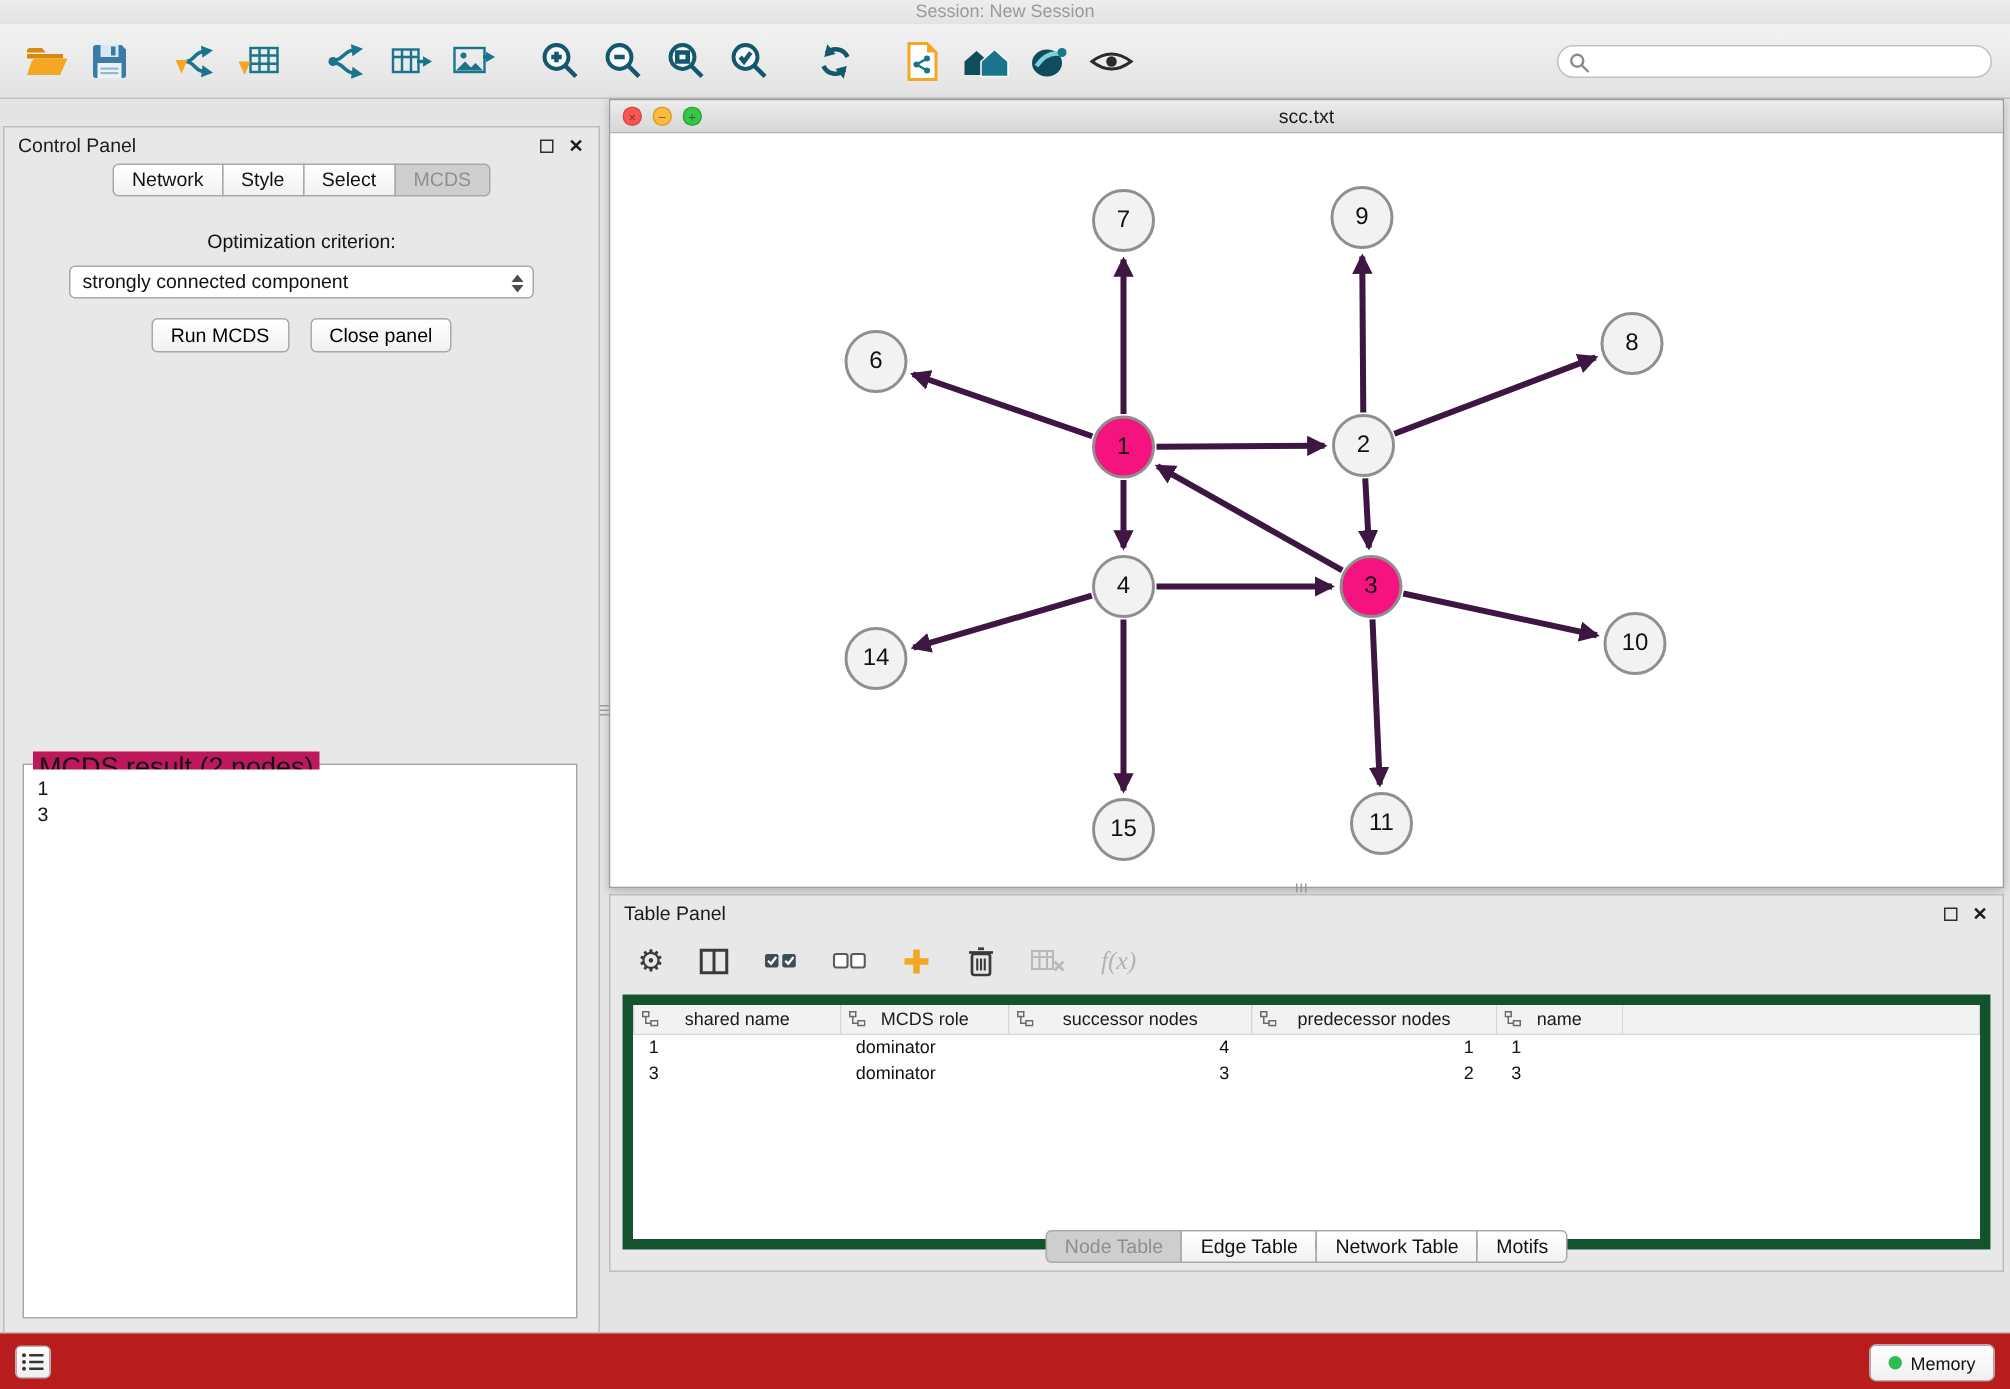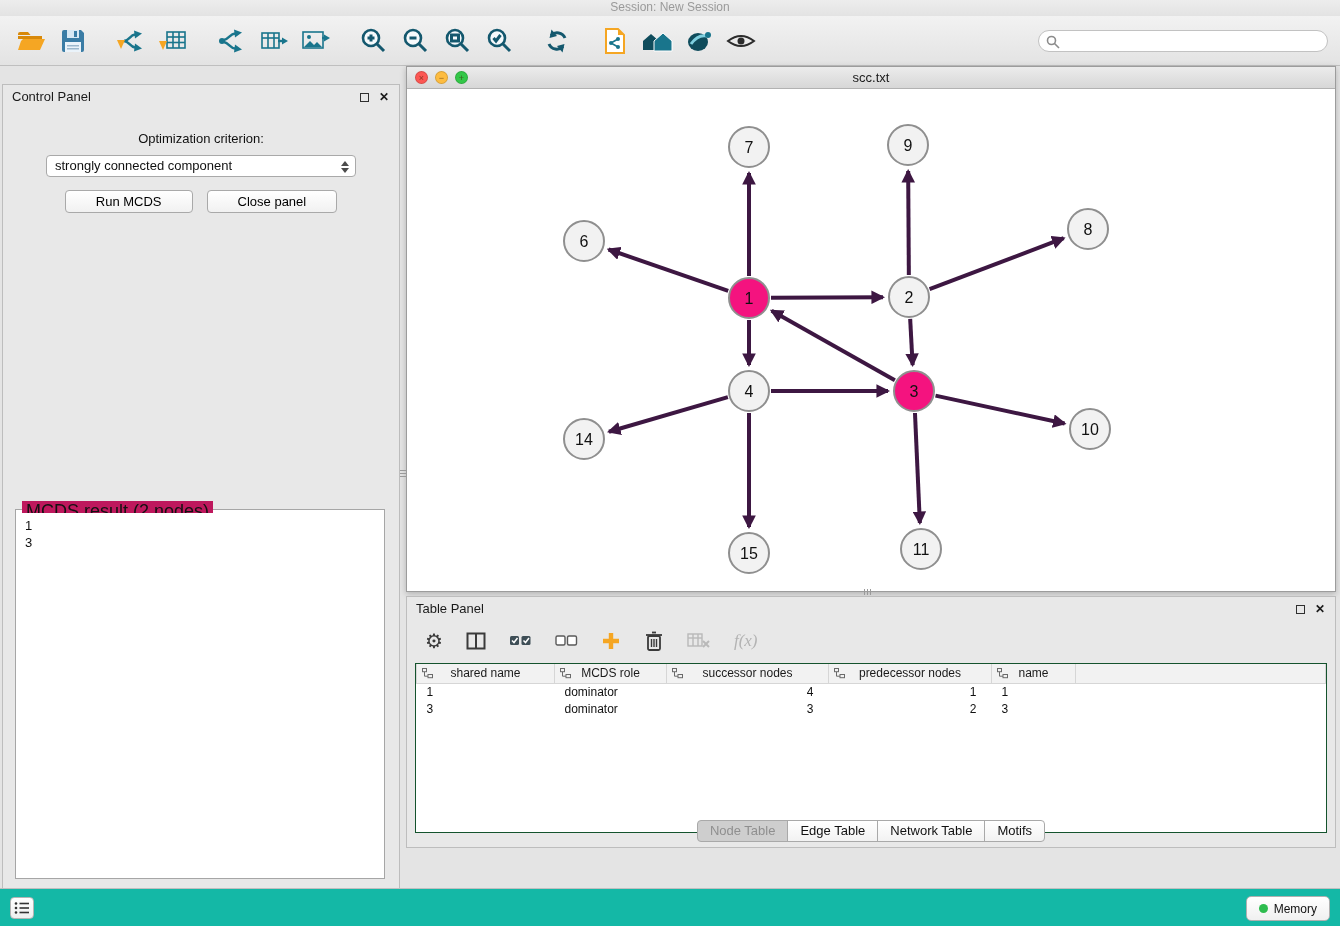--- a/index.html
+++ b/index.html
@@ -43,21 +43,21 @@
 
 
 #control-panel { left:2px; top:84px; width:398px; height:806px; }
 .cp-content { text-align:center; }
 .cp-label { margin-top:22px; font-size:13px; }
 .dropdown { width:310px; height:22px; margin:9px auto 0; background:#fff; border:1px solid #a9a9a9; border-radius:4px; position:relative; text-align:left; padding:2px 24px 0 8px; font-size:13px; }
 .dd-arrows { position:absolute; right:4px; top:3px; width:13px; height:16px; display:flex; flex-direction:column; align-items:center; justify-content:center; gap:2px; }
 .dd-arrows .up { width:0; height:0; border-left:4px solid transparent; border-right:4px solid transparent; border-bottom:5px solid #4c4c4c; }
 .dd-arrows .down { width:0; height:0; border-left:4px solid transparent; border-right:4px solid transparent; border-top:5px solid #4c4c4c; }
 .btn-row { margin-top:13px; display:flex; justify-content:center; gap:14px; }
-.btn { background:linear-gradient(#ffffff,#f1f1f1); border:1px solid #a9a9a9; border-radius:4px; padding:3px 30px; font-size:13px; cursor:default; }
+.btn { background:linear-gradient(#ffffff,#f1f1f1); border:1px solid #a9a9a9; border-radius:4px; padding:3px 12px; font-size:13px; cursor:default; }
 .groupbox { position:absolute; left:12px; right:14px; top:424px; bottom:10px; border:1px solid #a6a6a6; background:#fff; }
 .gb-label { position:absolute; top:-9px; left:6px; background:#be185d; padding:0 4px; font-size:18px; }
 .gb-inner { position:absolute; left:2px; right:2px; top:3px; bottom:2px; background:#fff; padding:4px 7px; font-size:13px; line-height:17px; text-align:left; overflow:hidden; }
 
 
 #net-window { position:absolute; left:406px; top:66px; width:930px; height:526px; background:#fff; border:1px solid #9c9c9c; box-shadow:0 2px 6px rgba(0,0,0,.22); }
 .net-titlebar { height:22px; background:linear-gradient(#ececec,#d7d7d7); border-bottom:1px solid #b2b2b2; position:relative; }
 .net-title { text-align:center; line-height:22px; font-size:13px; color:#1a1a1a;border-radius:10px; }
 .tl { position:absolute; top:4px; width:13px; height:13px; border-radius:50%; font-size:9px; line-height:12px; text-align:center; color:rgba(60,30,0,.6); border:1px solid rgba(0,0,0,.15); cursor:default; }
 .tl.red { left:8px; background:var(--traffic-red); }
@@ -70,30 +70,30 @@
 .vgrip i { display:block; height:1px; background:#9a9a9a; }
 .hgrip { position:absolute; left:856px; top:589px; width:22px; height:6px; display:flex; justify-content:center; gap:2px; }
 .hgrip i { display:block; width:1px; background:#9a9a9a; }
 
 
 #table-panel { left:406px; top:596px; width:930px; height:252px; }
 .tp-toolbar { height:40px; display:flex; align-items:center; padding-left:18px; gap:23px; }
 .tp-toolbar .ic { display:flex; align-items:center; justify-content:center; cursor:default; }
 .gear-glyph { font-size:20px; color:#3a3a3a; line-height:20px; }
 .fx { font-family:"Liberation Serif",serif; font-style:italic; font-size:17px; color:#b3b3b3; }
-.tbl-wrap { margin:2px 8px 0; height:170px; background:#fff; border:1px solid #14532d; overflow:hidden; }
+.tbl-wrap { margin:2px 8px 0; height:170px; background:#fff; border:7px solid #14532d; overflow:hidden; }
 table.data { border-collapse:collapse; width:100%; table-layout:fixed; font-size:12px; }
 table.data th { position:relative; background:#f2f2f2; border:1px solid #d6d6d6; border-top:none; height:19px; font-weight:normal; color:#1a1a1a; }
 table.data th .sort-ic { position:absolute; left:5px; top:4px; }
 table.data th .th-lab { display:block; text-align:center; }
 table.data td { height:17px; padding:0 15px 0 10px; overflow:hidden; white-space:nowrap; }
 .tp-tabs { position:absolute; bottom:5px; left:0; right:0; display:flex; justify-content:center; }
 
 
-.statusbar { position:absolute; left:0; top:888px; width:1340px; height:38px; background:#14b8a6; border-top:1px solid #c0c0c0; }
+.statusbar { position:absolute; left:0; top:888px; width:1340px; height:38px; background:#b91c1c; border-top:1px solid #c0c0c0; }
 .sb-left-btn { position:absolute; left:10px; top:8px; width:24px; height:22px; border:1px solid #b5b5b5; border-radius:4px; background:linear-gradient(#ffffff,#efefef); display:flex; align-items:center; justify-content:center; }
 .mem-btn { position:absolute; right:10px; top:7px; height:25px; border:1px solid #b0b0b0; border-radius:5px; background:linear-gradient(#ffffff,#f0f0f0); display:flex; align-items:center; gap:6px; padding:0 12px; font-size:12px; }
 .mem-dot { width:9px; height:9px; border-radius:50%; background:var(--memory-dot); }
 </style>
 </head>
 <body>
 
 <div class="titlebar">
   <span>Session: New Session</span>
 </div>
@@ -247,20 +247,26 @@
 </div>
 
 <div class="panel" id="control-panel">
   <div class="panel-header">
     <span>Control Panel</span>
     <span class="ph-ic ph-float">
         <span class="sq"></span>
       </span>
     <span class="ph-ic ph-close">✕</span>
   </div>
+  <div class="seg">
+      <div class="seg-tab">Network</div>
+      <div class="seg-tab">Style</div>
+      <div class="seg-tab">Select</div>
+      <div class="seg-tab active">MCDS</div>
+    </div>
   <div class="cp-content">
     <div class="cp-label">Optimization criterion:</div>
     <div class="dropdown">
       <span>strongly connected component</span>
       <span class="dd-arrows">
           <span class="up"></span>
           <span class="down"></span>
         </span>
     </div>
     <div class="btn-row">

